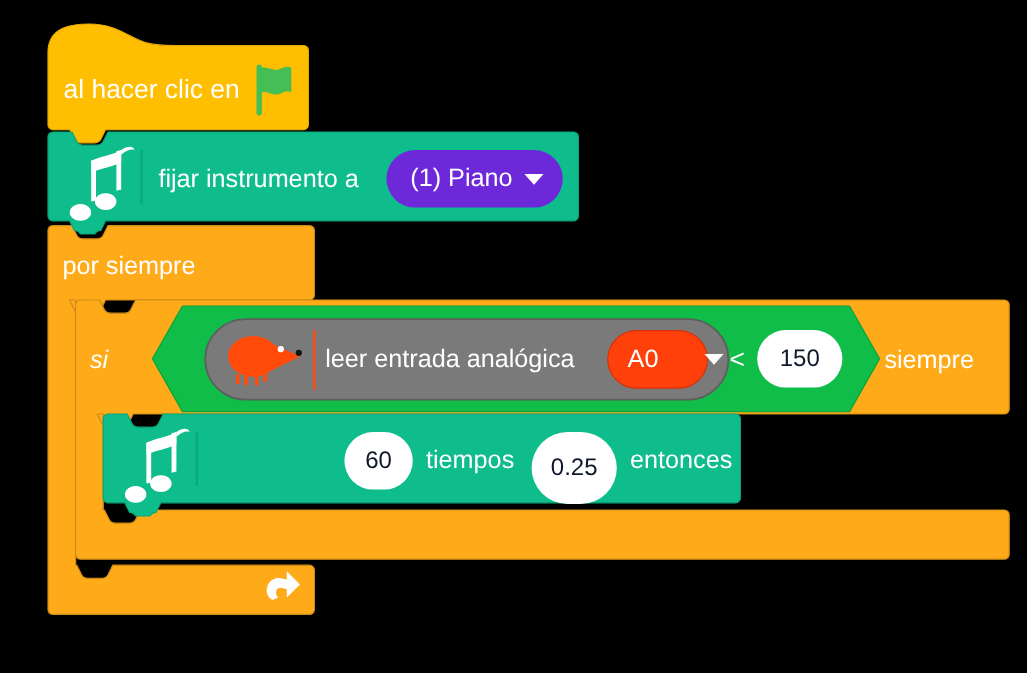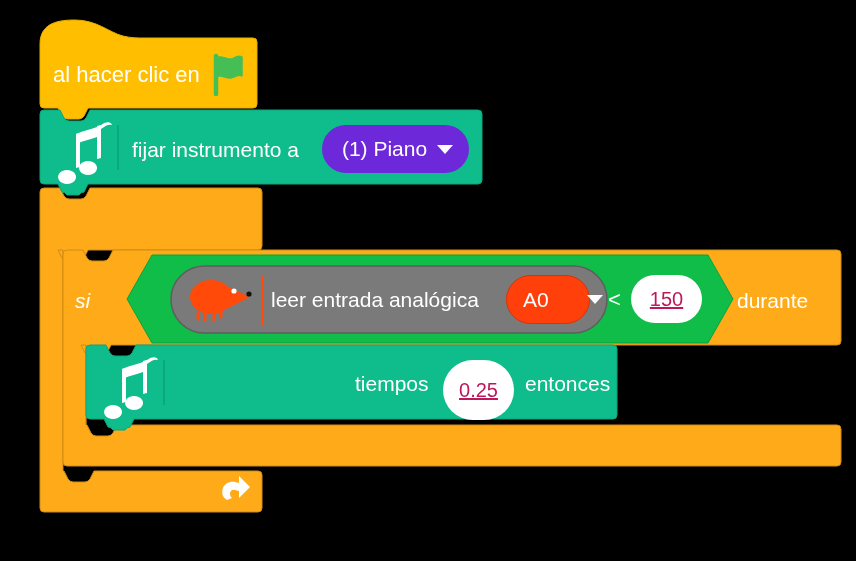--- a/index.html
+++ b/index.html
@@ -30,27 +30,26 @@
     position: absolute;
     color: #ffffff;
     font-family: "Liberation Sans", sans-serif;
     font-size: 21px;
     line-height: 21px;
     white-space: nowrap;
     -webkit-font-smoothing: antialiased;
   }
   .lbl-dark {
     position: absolute;
-    color: #be185d;
+    color: #0f172a;
     font-family: "Liberation Sans", sans-serif;
     font-size: 20px;
     line-height: 20px;
     white-space: nowrap;
     text-align: center;
-    text-decoration: underline;
   }
   .oval-white {
     position: absolute;
     background: #ffffff;
     border-radius: 999px;
     display: flex;
     align-items: center;
     justify-content: center;
     box-sizing: border-box;
   }
@@ -251,39 +250,43 @@
 
   <div class="lbl" style="left:132px; top:139px;">fijar instrumento a</div>
 
   <div class="lbl" style="left:53px; top:64px; font-size:22px;">al hacer clic en</div>
 
   <div class="drop-teal" style="left:322px; top:125px; width:147px; height:48px; padding:0 14px 0 18px;">
     <span class="drop-label">(1) Piano</span>
     <span class="caret"></span>
   </div>
 
+  <div class="lbl" style="left:52px; top:211px;">por siempre</div>
 
   <div class="lbl" style="left:75px; top:290px;font-style:italic;">si</div>
 
-  <div class="lbl" style="left:737px; top:290px;">durante</div>
+  <div class="lbl" style="left:737px; top:290px;">siempre</div>
 
   <div class="lbl" style="left:271px; top:289px;">leer entrada analógica</div>
 
   <div class="drop-red" style="left:506px; top:275px; width:84px; height:49px; padding:0 12px 0 16px;">
     <span class="drop-label">A0</span>
     <span class="caret"></span>
   </div>
 
   <div class="lbl" style="left:608px; top:289px; font-size:22px;">&lt;</div>
 
   <div class="oval-white" style="left:631px; top:275px; width:71px; height:48px;">
     <span class="lbl-dark" style="position:static;">150</span>
   </div>
 
 
+  <div class="oval-white" style="left:287px; top:360px; width:57px; height:48px;">
+    <span class="lbl-dark" style="position:static;">60</span>
+  </div>
 
   <div class="lbl" style="left:355px; top:373px;">tiempos</div>
 
   <div class="oval-white" style="left:443px; top:360px; width:71px; height:60px;">
     <span class="lbl-dark" style="position:static;">0.25</span>
   </div>
 
   <div class="lbl" style="left:525px; top:373px;">entonces</div>
 
 </div>

